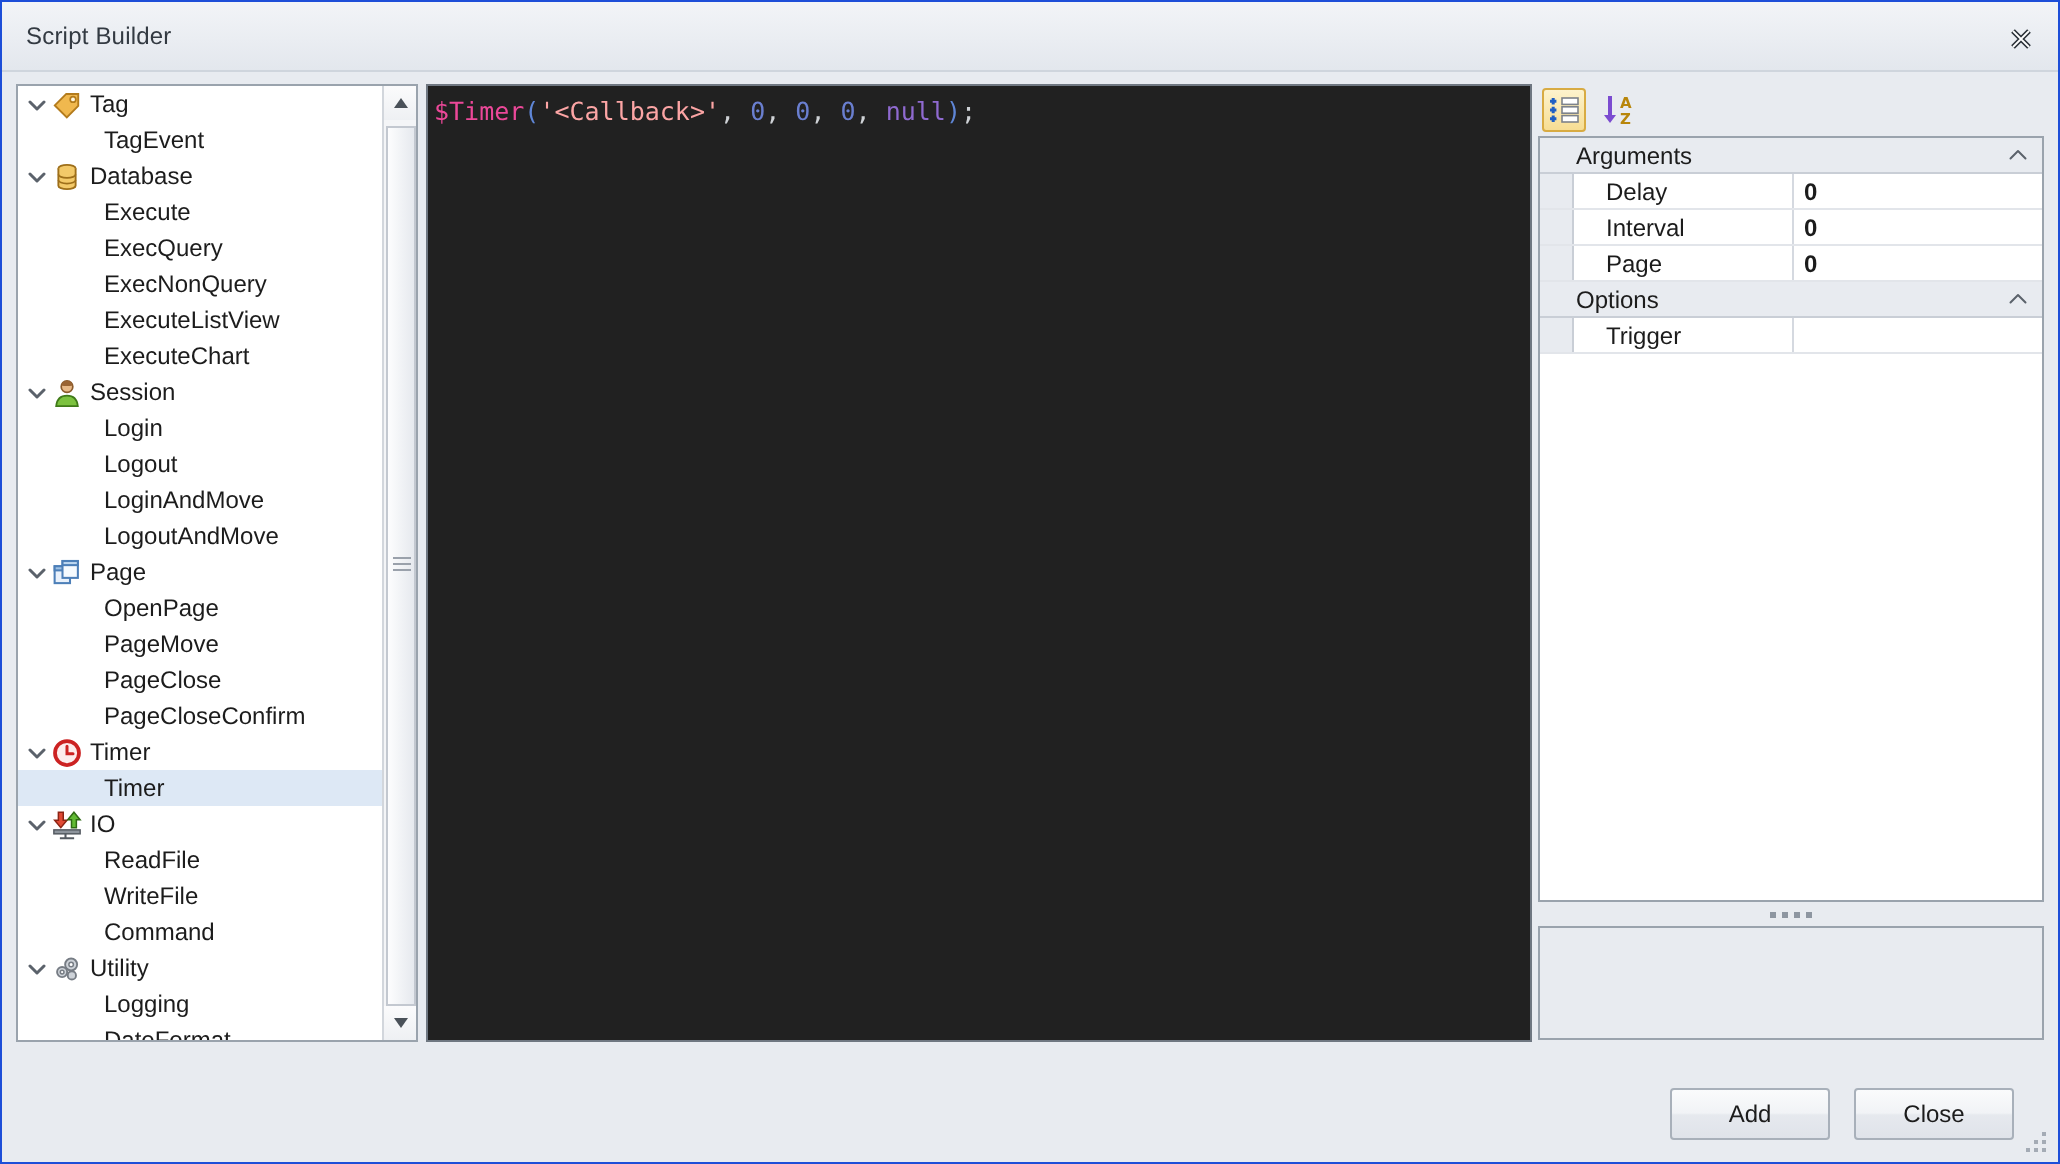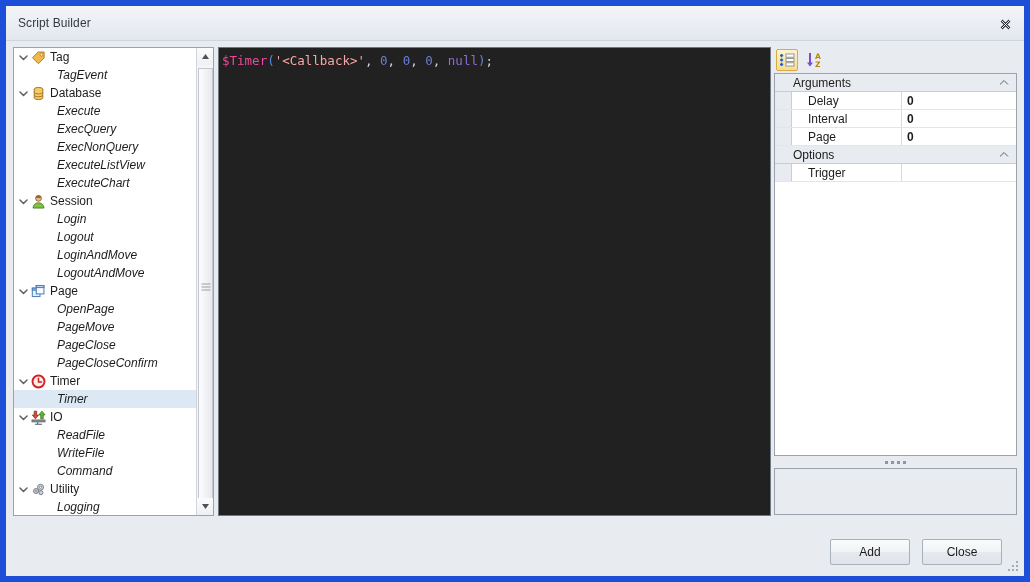--- a/index.html
+++ b/index.html
@@ -8,21 +8,21 @@
     overflow: hidden;
     font-family: "Liberation Sans", sans-serif;
     background: #dfe3e8;
   }
 
   #window {
     position: absolute;
     left: 0; top: 0;
     width: 1030px; height: 582px;
     background: #e8ebf0;
-    border: 6px solid #1d4ed8;
+    border: 1px solid #1d4ed8;
     box-sizing: border-box;
     display: flex;
     flex-direction: column;
   }
 
   
   #titlebar {
     height: 35px;
     flex: 0 0 35px;
     background: linear-gradient(to bottom, #f2f4f7 0%, #eaedf2 55%, #e3e7ed 100%);
@@ -94,21 +94,21 @@
   }
   .tw svg { display:block; }
   .ticon {
     width: 17px; height: 16px;
     flex: 0 0 17px;
     display: flex; align-items: center; justify-content: center;
     margin-right: 3px;
   }
   .ticon svg { display:block; }
   .tlabel { line-height: 15px; }
-  .tree-row.child { padding-left: 43px; font-style: italic; }
+  .tree-row.child { padding-left: 43px; }
 
   
   #tree-sb {
     position: absolute;
     right: 0; top: 0;
     width: 17px; bottom: 0;
     background: #f4f5f7;
     border-left: 1px solid #d2d6dc;
     box-sizing: border-box;
   }

